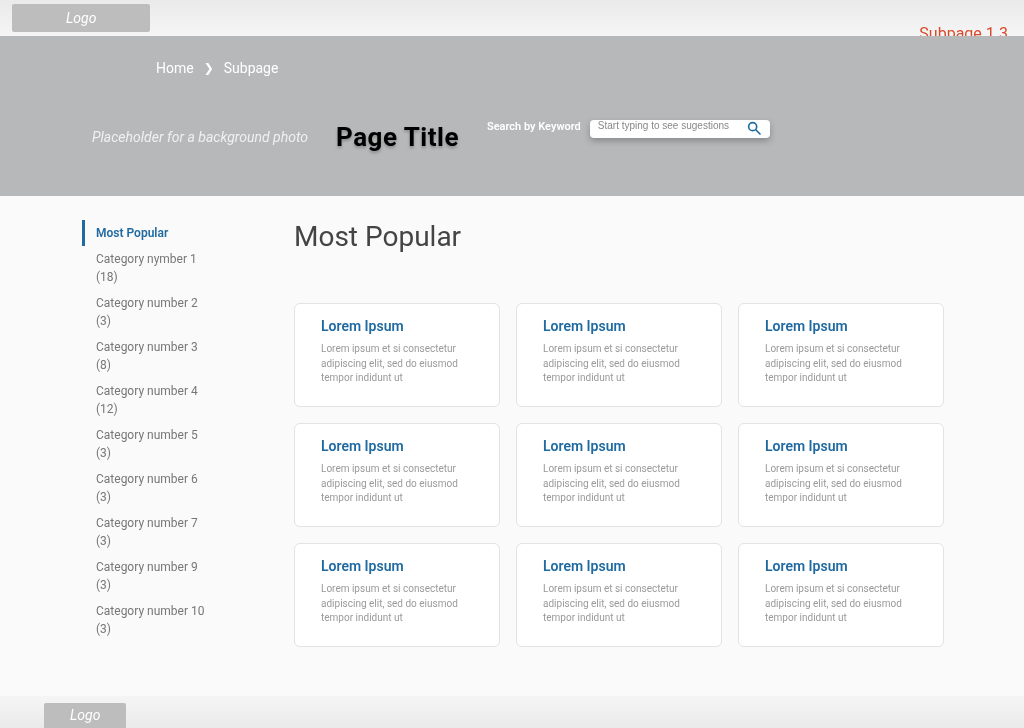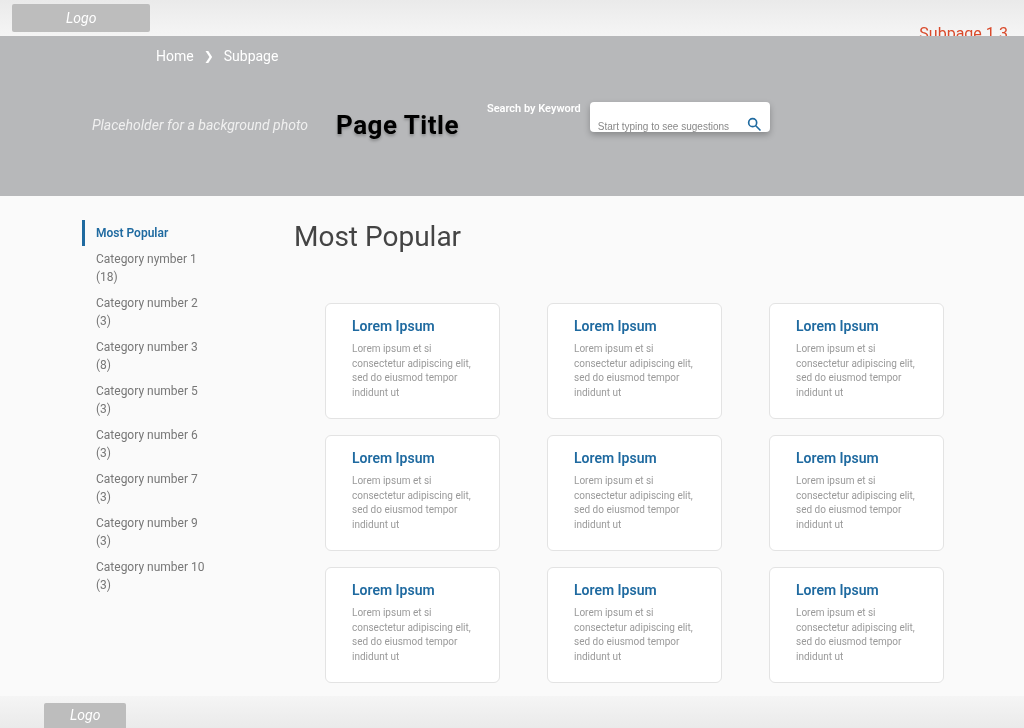--- a/index.html
+++ b/index.html
@@ -39,21 +39,21 @@
 
   
   .hero {
     background: #b7b8ba;
     height: 160px;
     padding: 10px 0 0 0;
     position: relative;
   }
   .hero-inner {
     width: 840px;
-    margin: 0 auto;
+    margin: 12px auto;
     position: relative;
     height: 100%;
   }
   .breadcrumb {
     color: #fff;
     font-size: 14px;
     padding-top: 2px;
     padding-left: 64px;
     display: flex;
     align-items: center;
@@ -92,23 +92,23 @@
   }
   .search-label {
     color: #fff;
     font-size: 11px;
     font-weight: 600;
   }
   .search-box {
     background: #fff;
     border-radius: 4px;
     display: flex;
-    align-items: flex-end;
+    align-items: flex-start;
     width: 180px;
-    height: 30px;
+    height: 18px;
     padding: 0 8px;
     box-shadow: 0 3px 6px rgba(0,0,0,0.25);
   }
   .search-box input {
     border: none;
     outline: none;
     font-size: 10px;
     color: #666;
     flex: 1;
     background: transparent;
@@ -164,21 +164,20 @@
     display: grid;
     grid-template-columns: repeat(3, 1fr);
     gap: 16px;
   }
   .card {
     border: 1px solid #e3e3e3;
     border-radius: 6px;
     background: #fff;
     padding: 14px 18px 18px 26px;
     min-height: 104px;
-    margin-left: 31px;
   }
   .card-title {
     color: #1f6aa0;
     font-weight: 600;
     font-size: 14px;
     margin-bottom: 8px;
   }
   .card-body {
     color: #9a9a9a;
     font-size: 10px;
@@ -241,20 +240,21 @@
     </div>
   </div>
 </div>
 
 <div class="main">
   <div class="sidebar" id="sidebar">
       <div class="sidebar-item active">Most Popular</div>
       <div class="sidebar-item">Category nymber 1 (18)</div>
       <div class="sidebar-item">Category number 2 (3)</div>
       <div class="sidebar-item">Category number 3 (8)</div>
+      <div class="sidebar-item">Category number 4 (12)</div>
       <div class="sidebar-item">Category number 5 (3)</div>
       <div class="sidebar-item">Category number 6 (3)</div>
       <div class="sidebar-item">Category number 7 (3)</div>
       <div class="sidebar-item">Category number 9 (3)</div>
       <div class="sidebar-item">Category number 10 (3)</div>
     </div>
   <div class="content">
     <div class="section-title">Most Popular</div>
     <div class="cards" id="cards">
         <div class="card">

